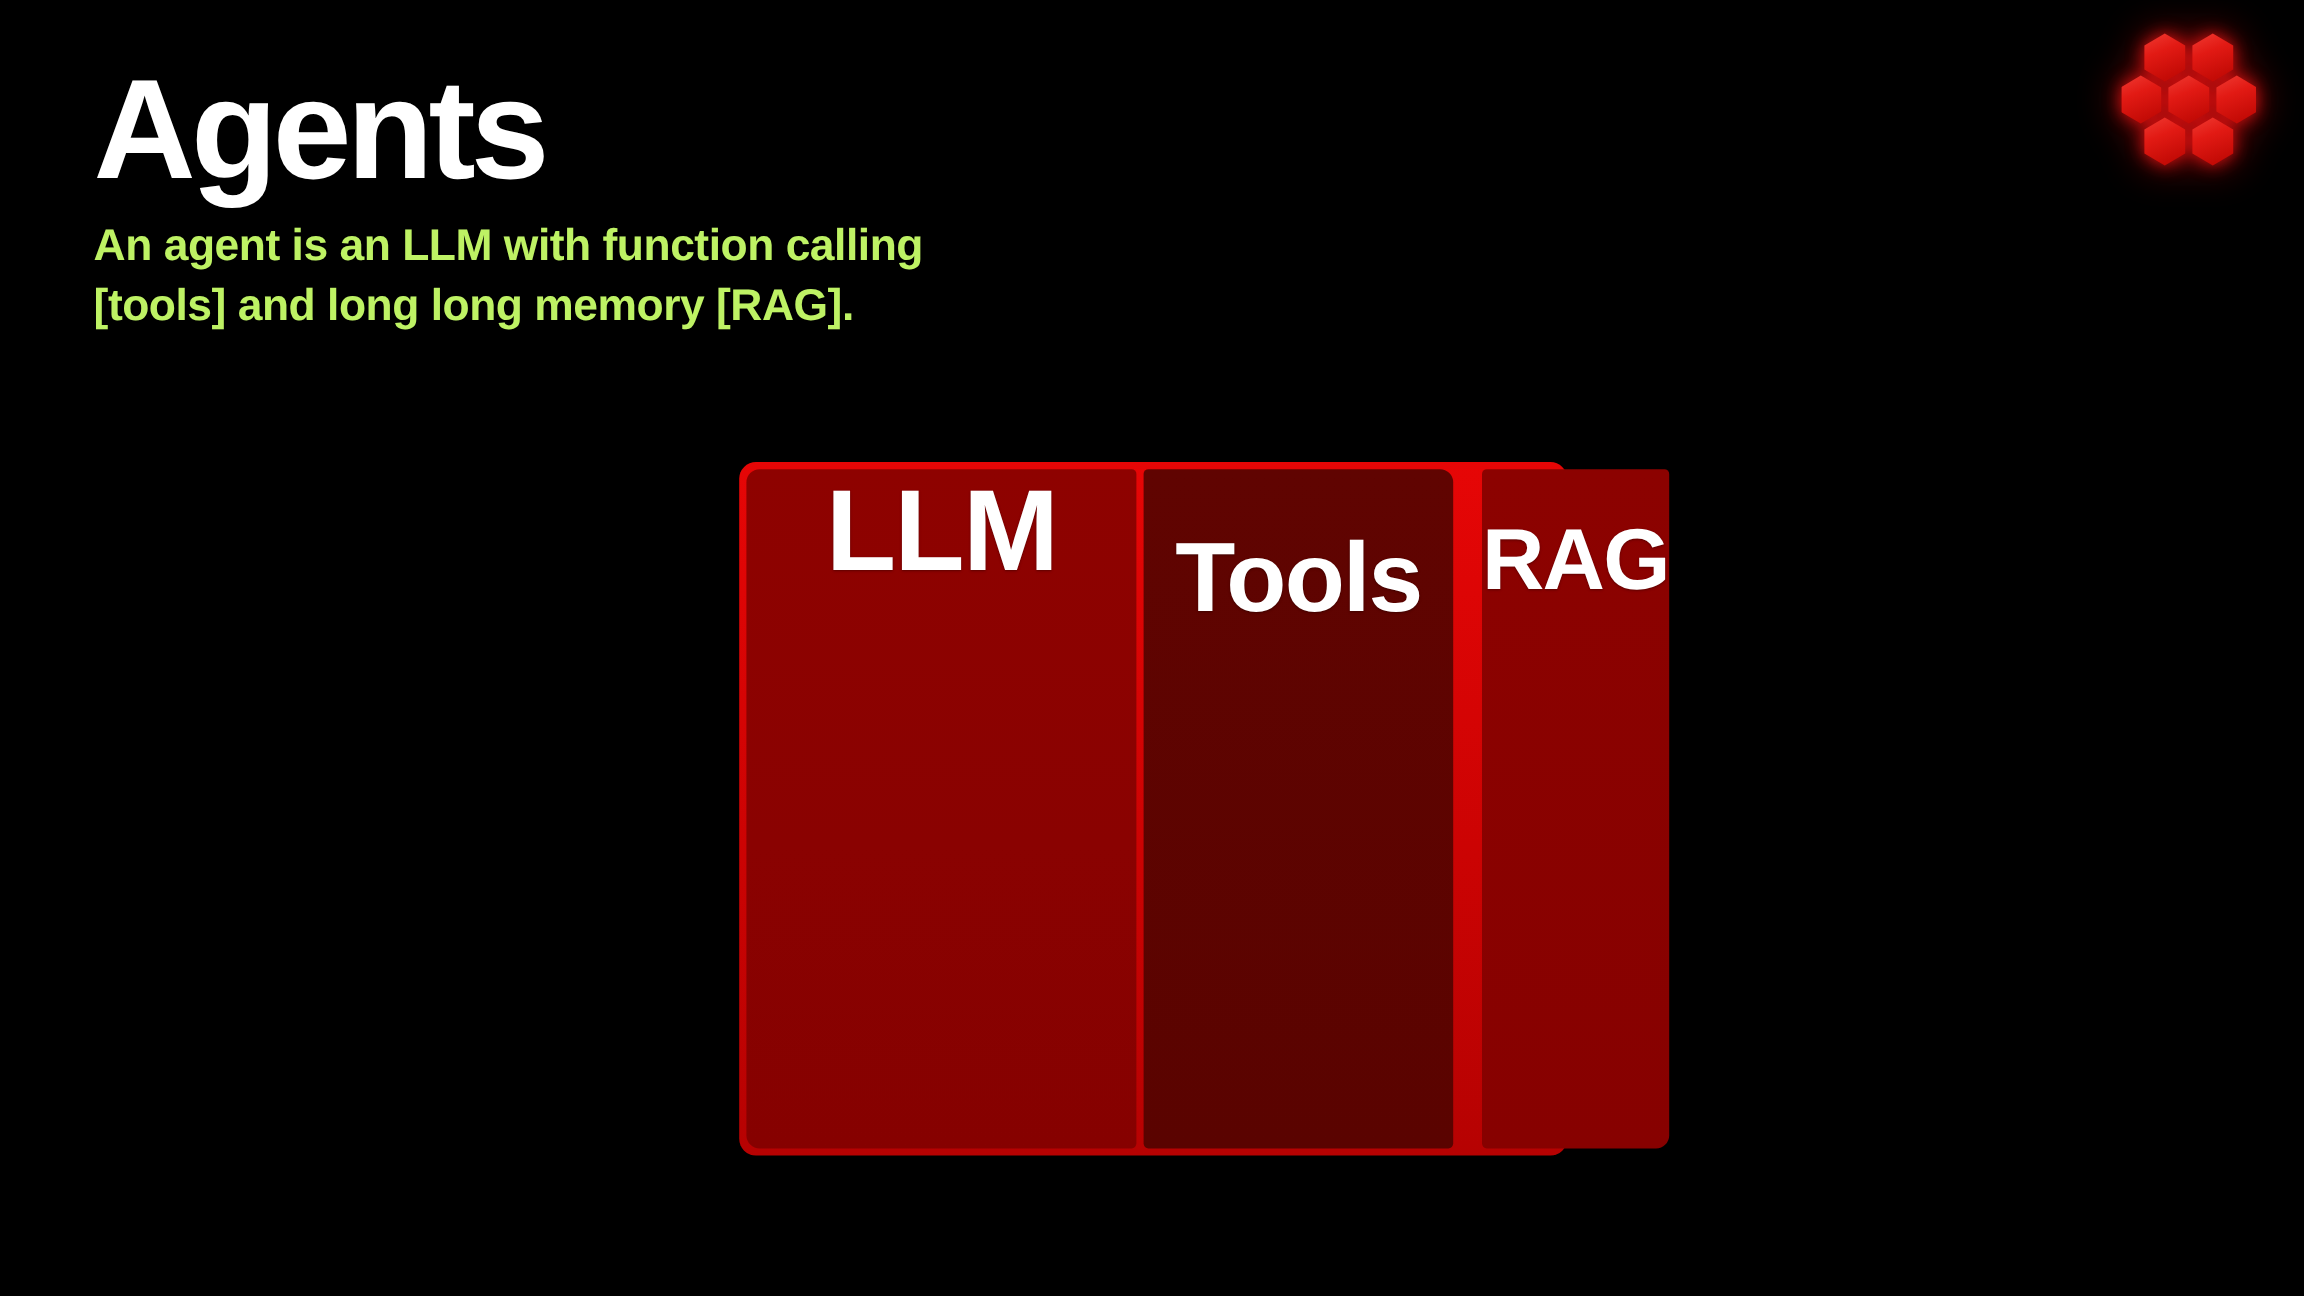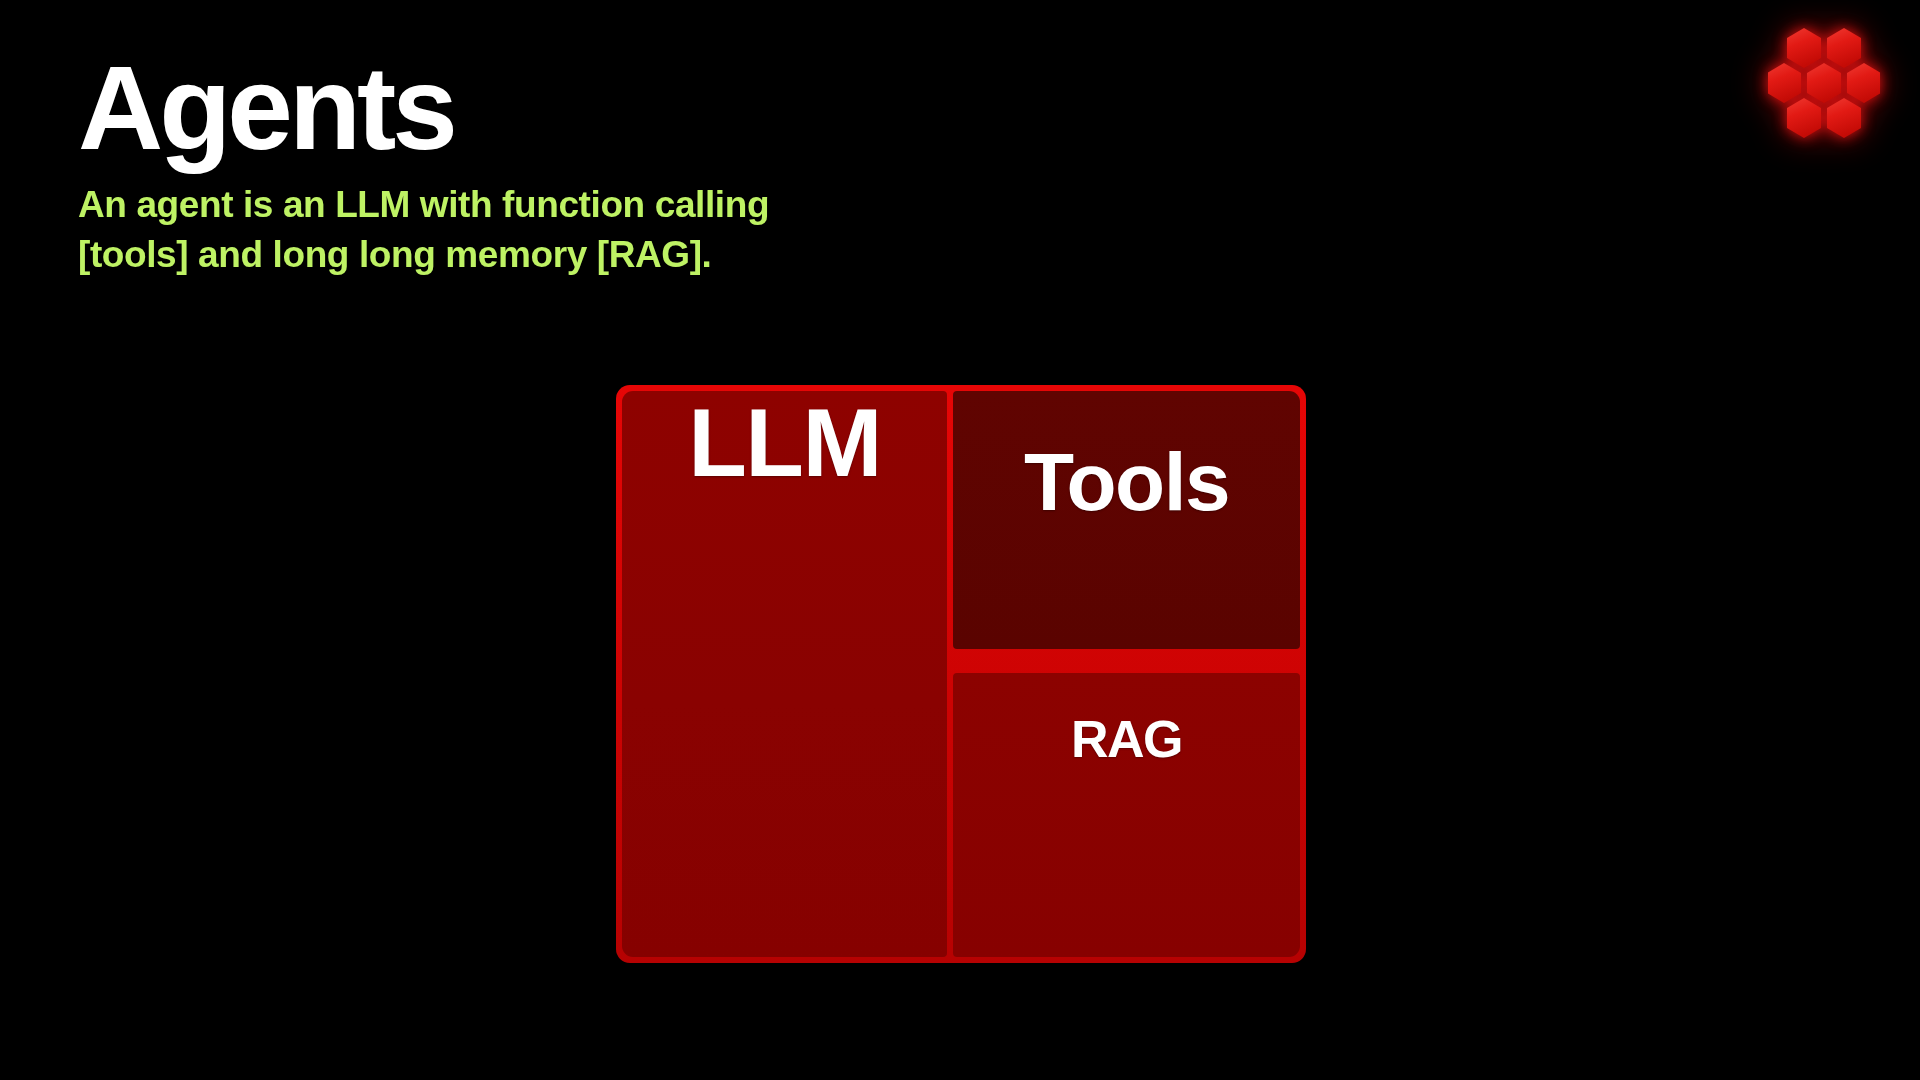--- a/index.html
+++ b/index.html
@@ -110,21 +110,21 @@
   }
   #panel-llm .panel-label {
     font-size: 96px;
     margin-top: 4px;
   }
 
   
   #right-column {
     flex: 1 1 auto;
     display: flex;
-    flex-direction: column;
+    flex-direction: row;
     gap: 24px;
     height: 100%;
   }
   #panel-tools {
     flex: 0 0 258px;
     background: linear-gradient(180deg, #600401 0%, #5a0300 100%);
     border-radius: 4px 11px 4px 4px;
     align-items: flex-start;
     padding-top: 50px;
   }
@@ -132,21 +132,21 @@
     font-size: 82px;
   }
   #panel-rag {
     flex: 1 1 auto;
     background: linear-gradient(180deg, #8c0200 0%, #870100 100%);
     border-radius: 4px 4px 11px 4px;
     align-items: flex-start;
     padding-top: 40px;
   }
   #panel-rag .panel-label {
-    font-size: 52px;
+    font-size: 72px;
   }
 </style>
 </head>
 <body>
 
 <div id="slide">
 
   <div id="title-block">
     <h1 id="page-title">Agents</h1>
     <div id="subtitle">

